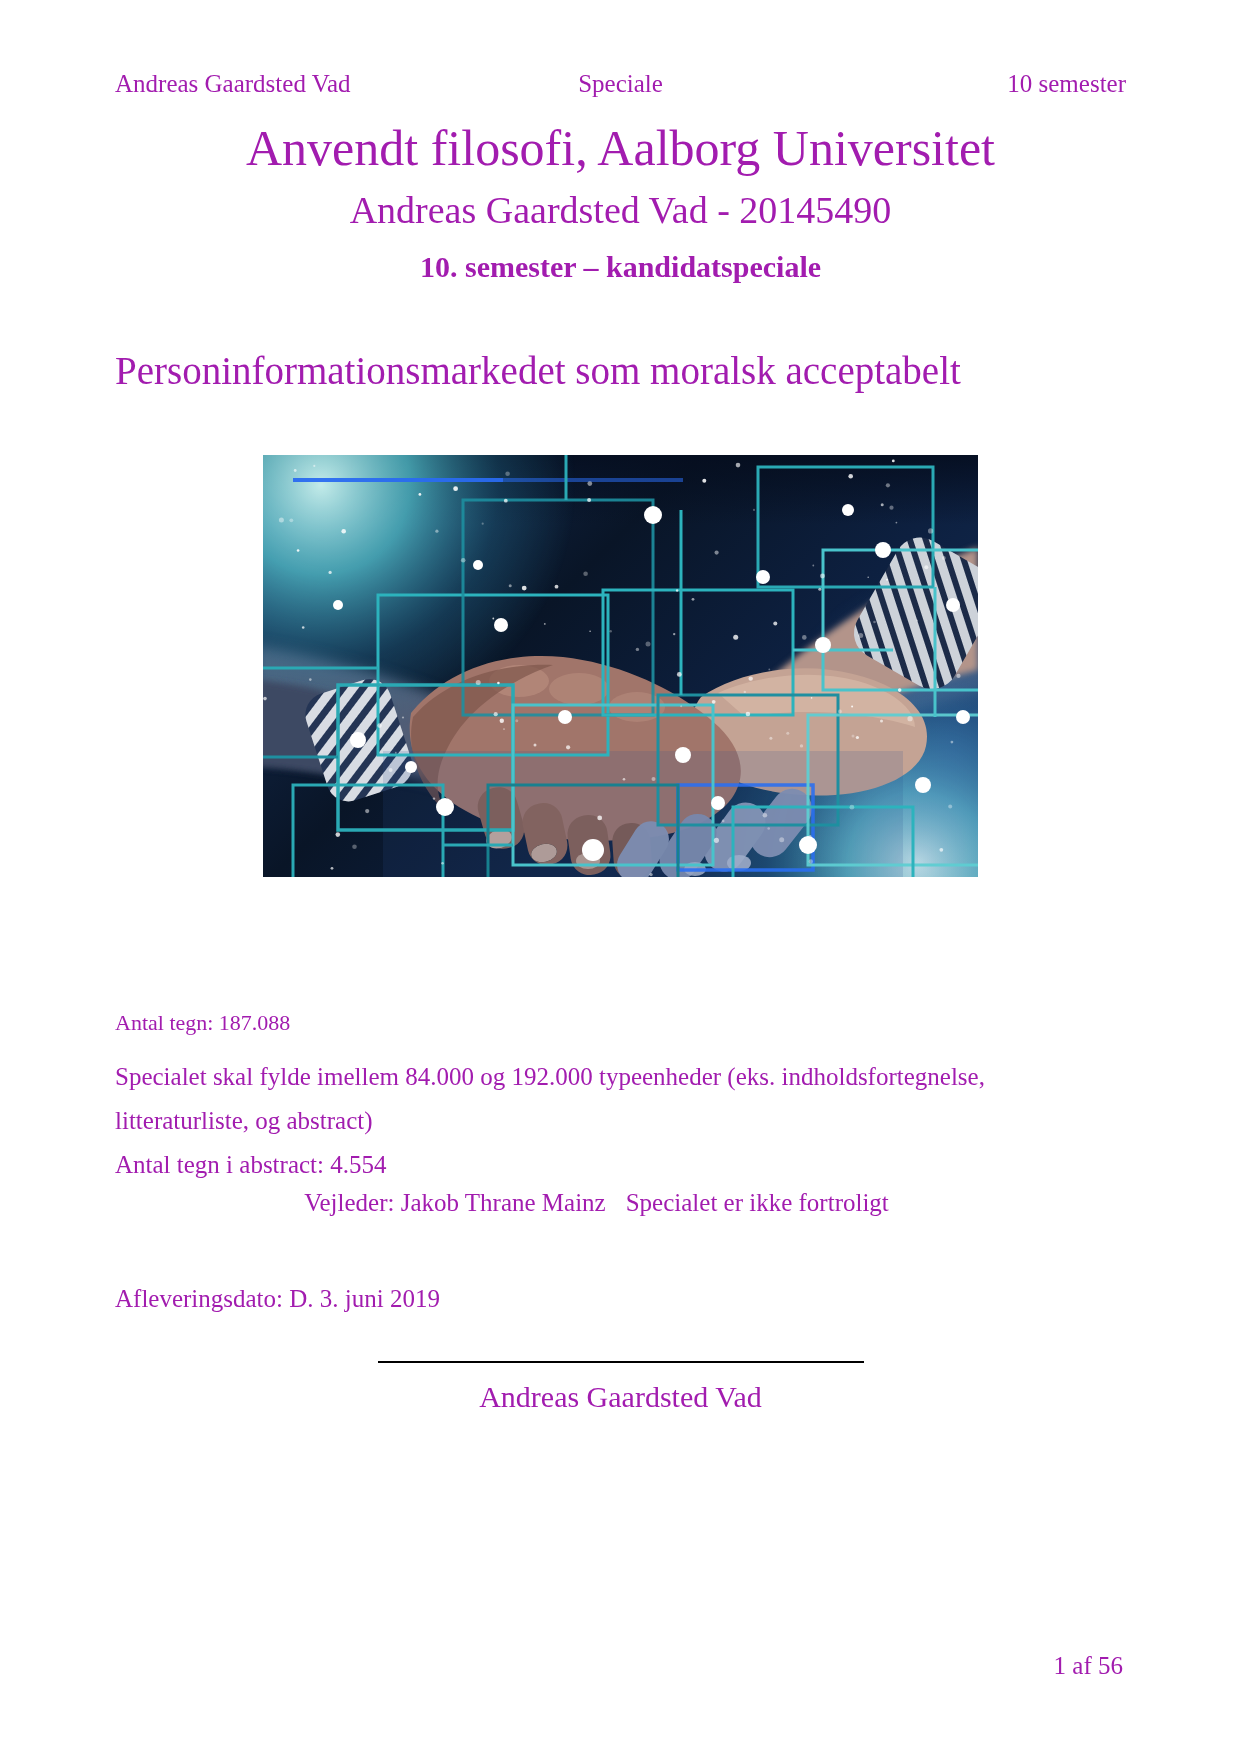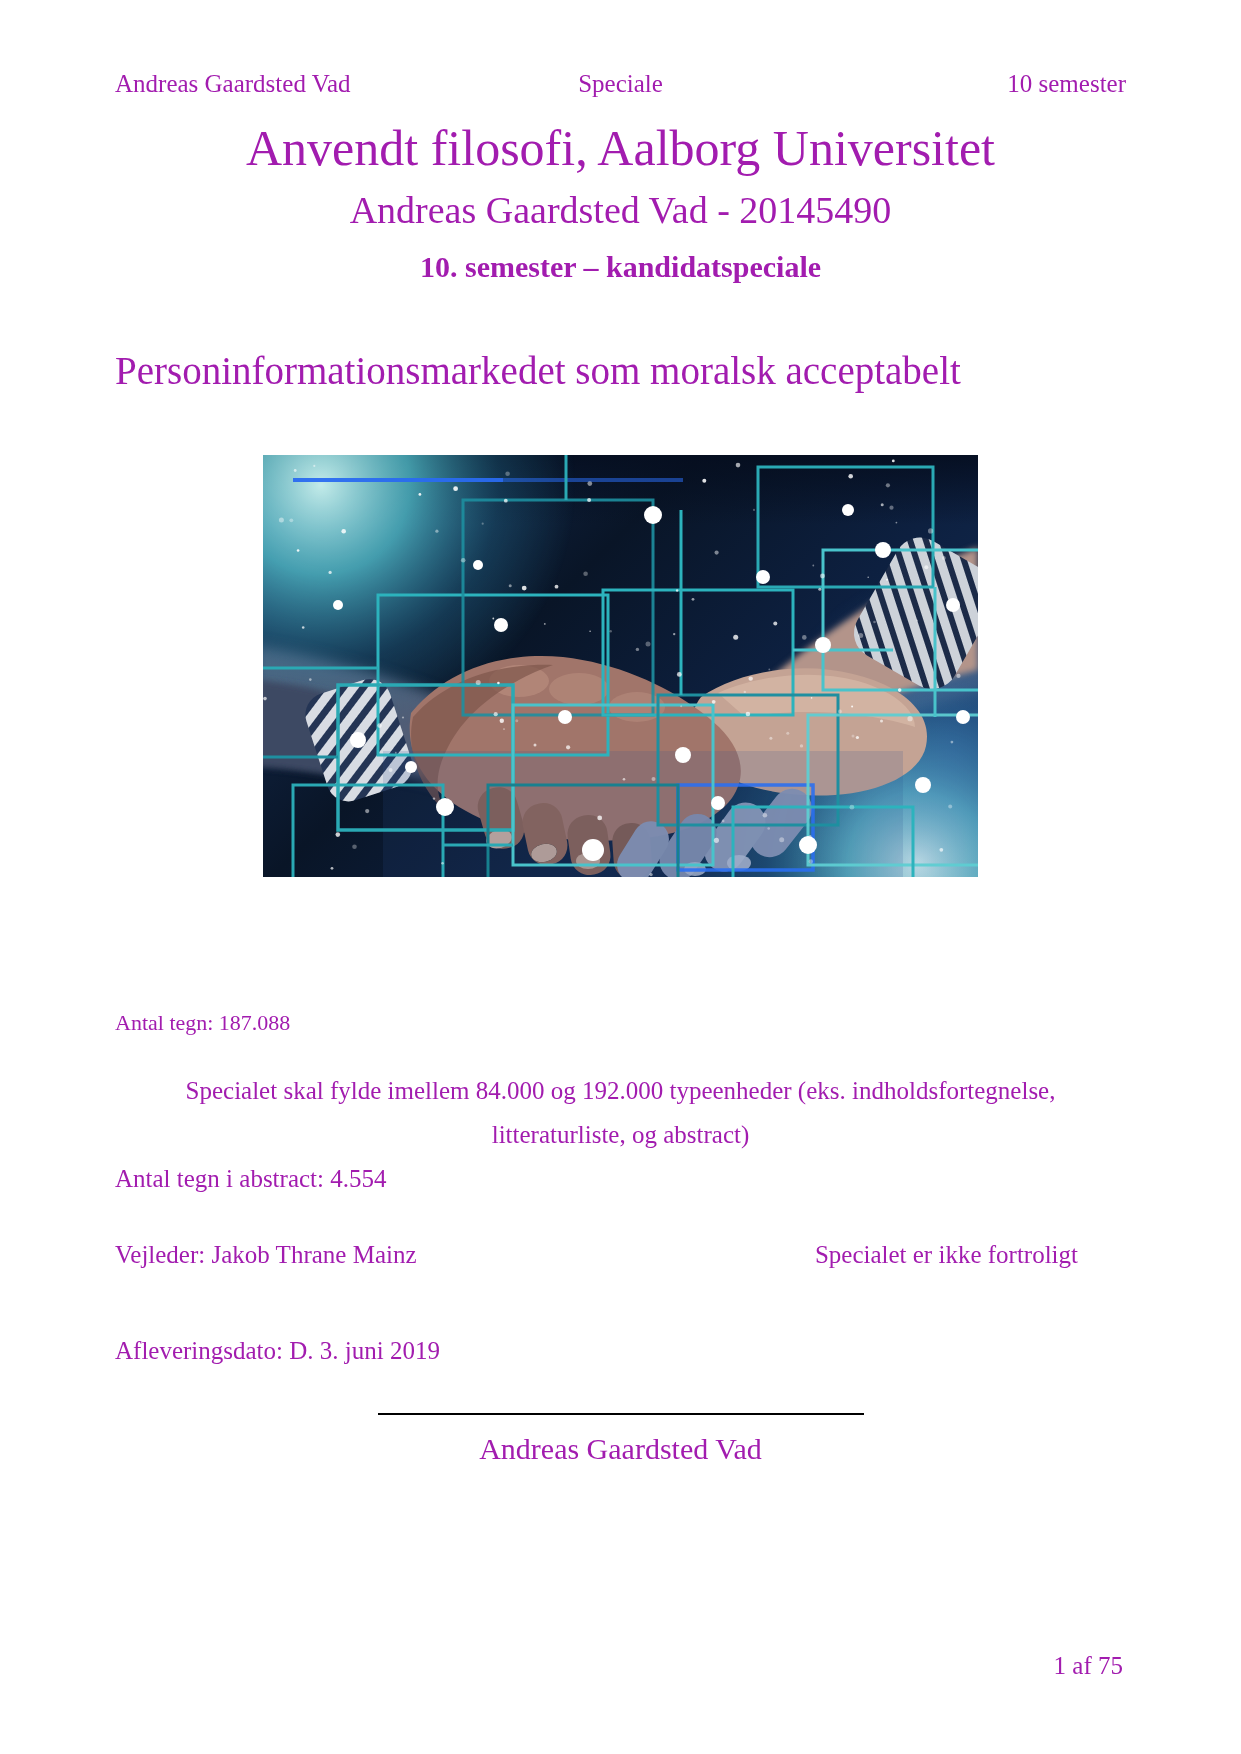--- a/index.html
+++ b/index.html
@@ -49,26 +49,25 @@
     line-height:1.3;
   }
   .figure-wrap{
     margin-top:58px;
     margin-left:148px;
     width:715px;height:422px;
   }
   .figure-wrap svg{display:block;}
   .count-block{margin-top:126px;}
   .antal-tegn{font-size:22px;line-height:40px;}
-  .req-lines{margin-top:26px;font-size:25px;line-height:44px;text-align:center;}
+  .req-lines{margin-top:12px;font-size:25px;line-height:44px;}
   .abstract-line{font-size:25px;line-height:44px;}
   .supervisor-row{
-    margin-top:38px;
     display:flex;
-    justify-content:space-between;
+    justify-content:center;
     font-size:25px;line-height:32px;gap:20px;
   }
   .supervisor-row .s-right{margin-right:48px;}
   .date-line{
     margin-top:64px;
     text-align:left;
     font-size:25px;line-height:32px;
   }
   .sig-line{
     margin:46px auto 0 auto;
@@ -388,15 +387,15 @@
   <div class="supervisor-row">
     <div class="s-left">Vejleder: Jakob Thrane Mainz</div>
     <div class="s-right">Specialet er ikke fortroligt</div>
   </div>
 
   <div class="date-line">Afleveringsdato: D. 3. juni 2019</div>
 
   <div class="sig-line"></div>
   <div class="sig-name">Andreas Gaardsted Vad</div>
 
-  <div class="page-number">1 af 75</div>
+  <div class="page-number">1 af 56</div>
 
 </div>
 
 </body></html>

